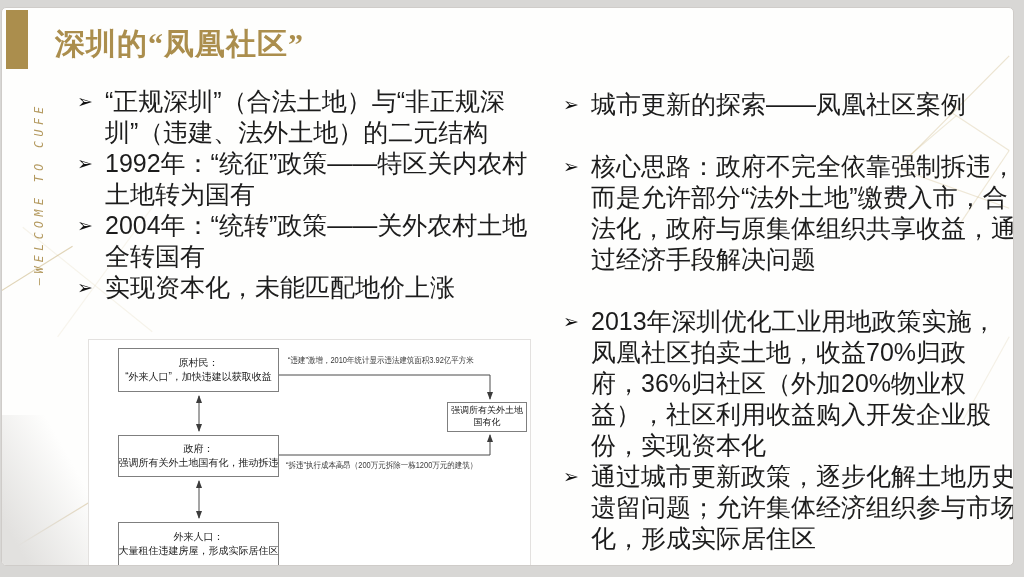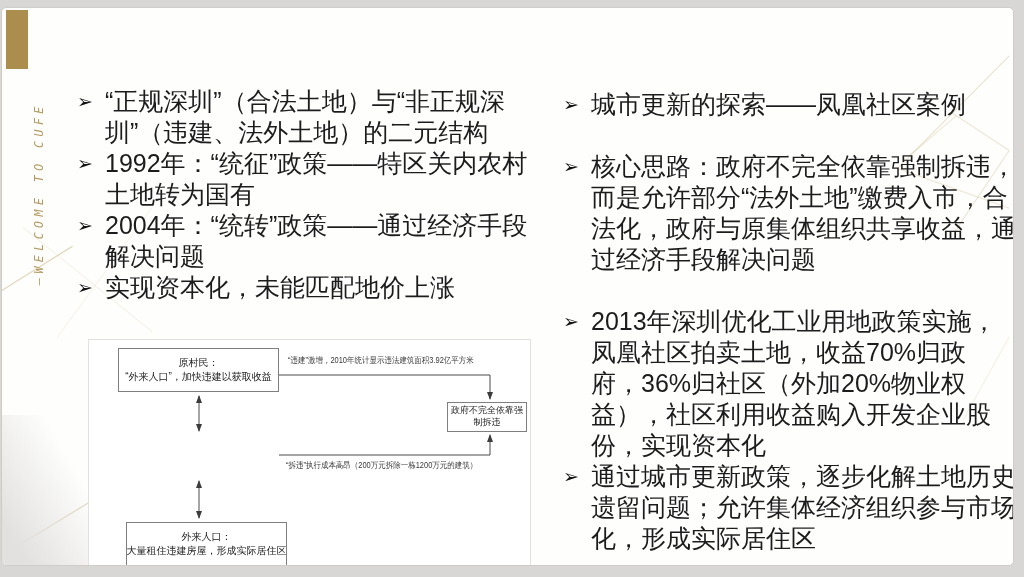--- a/index.html
+++ b/index.html
@@ -56,21 +56,21 @@
   }
   .darrows{position:absolute;left:0;top:0;width:443px;height:231px;}
   .dbox{
     position:absolute;border:1px solid #7f7f7f;background:#fff;
     display:flex;flex-direction:column;justify-content:center;align-items:center;
     font-size:10px;line-height:1.45;color:#222;text-align:center;
   }
   .dbox .nw{white-space:nowrap;}
   .box-villagers{left:29px;top:8px;width:161px;height:44px;align-items:center;}
   .box-gov{left:29px;top:95px;width:161px;height:42px;}
-  .box-migrants{left:29px;top:182px;width:161px;height:44px;margin-left:8px;}
+  .box-migrants{left:29px;top:182px;width:161px;height:44px;}
   .box-result{
     left:358px;top:62px;width:80px;height:30px;
     font-size:9px;line-height:1.3;padding:1px 2px;
   }
   .dnote{
     position:absolute;font-size:8.5px;color:#3a3a3a;white-space:nowrap;
     transform:scaleX(.88);transform-origin:0 0;letter-spacing:0;
   }
   .note-top{left:199px;top:15px;}
   .note-bottom{left:197px;top:120px;}
@@ -93,34 +93,35 @@
       <line x1="910" y1="148" x2="957" y2="108" opacity="0.28"></line>
       <line x1="1010" y1="330" x2="963" y2="415" opacity="0.18"></line>
       <line x1="240" y1="556" x2="290" y2="520" opacity="0.18"></line>
       <line x1="290" y1="520" x2="340" y2="556" opacity="0.18"></line>
       <line x1="345" y1="556" x2="392" y2="527" opacity="0.15"></line>
     </g>
   </svg>
   <div class="corner-shade"></div>
 
   <div class="accent-bar"></div>
+  <h1 class="title">深圳的“凤凰社区”</h1>
   <div class="watermark">—WELCOME TO CUFE</div>
 
   <div class="col col-left">
     <div class="bullet">
       <span class="mk">➢</span>
       <span class="bt">“正规深圳”（合法土地）与“非正规深圳”（违建、法外土地）的二元结构</span>
     </div>
     <div class="bullet">
       <span class="mk">➢</span>
       <span class="bt">1992年：“统征”政策——特区关内农村土地转为国有</span>
     </div>
     <div class="bullet">
       <span class="mk">➢</span>
-      <span class="bt">2004年：“统转”政策——通过经济手段解决问题</span>
+      <span class="bt">2004年：“统转”政策——关外农村土地全转国有</span>
     </div>
     <div class="bullet">
       <span class="mk">➢</span>
       <span class="bt">实现资本化，未能匹配地价上涨</span>
     </div>
   </div>
 
   <div class="col col-right">
     <div class="bullet gap-after">
       <span class="mk">➢</span>
@@ -152,25 +153,29 @@
         <line x1="110" y1="141" x2="110" y2="178" marker-start="url(#arr)" marker-end="url(#arr)"></line>
         <polyline points="190,35 401,35 401,59" marker-end="url(#arr)"></polyline>
         <polyline points="190,115 401,115 401,95" marker-end="url(#arr)"></polyline>
       </g>
     </svg>
 
     <div class="dbox box-villagers">
       <div class="nw">原村民：</div>
       <div class="nw">“外来人口”，加快违建以获取收益</div>
     </div>
+    <div class="dbox box-gov">
+      <div class="nw">政府：</div>
+      <div class="nw">强调所有关外土地国有化，推动拆违</div>
+    </div>
     <div class="dbox box-migrants">
       <div class="nw">外来人口：</div>
       <div class="nw">大量租住违建房屋，形成实际居住区</div>
     </div>
     <div class="dbox box-result">
-      <div>政府不完全依靠强制拆违</div>
+      <div>强调所有关外土地国有化</div>
     </div>
 
     <div class="dnote note-top">“违建”激增，2010年统计显示违法建筑面积3.92亿平方米</div>
     <div class="dnote note-bottom">“拆违”执行成本高昂（200万元拆除一栋1200万元的建筑）</div>
   </div>
 
 </div>
 
 </body></html>

